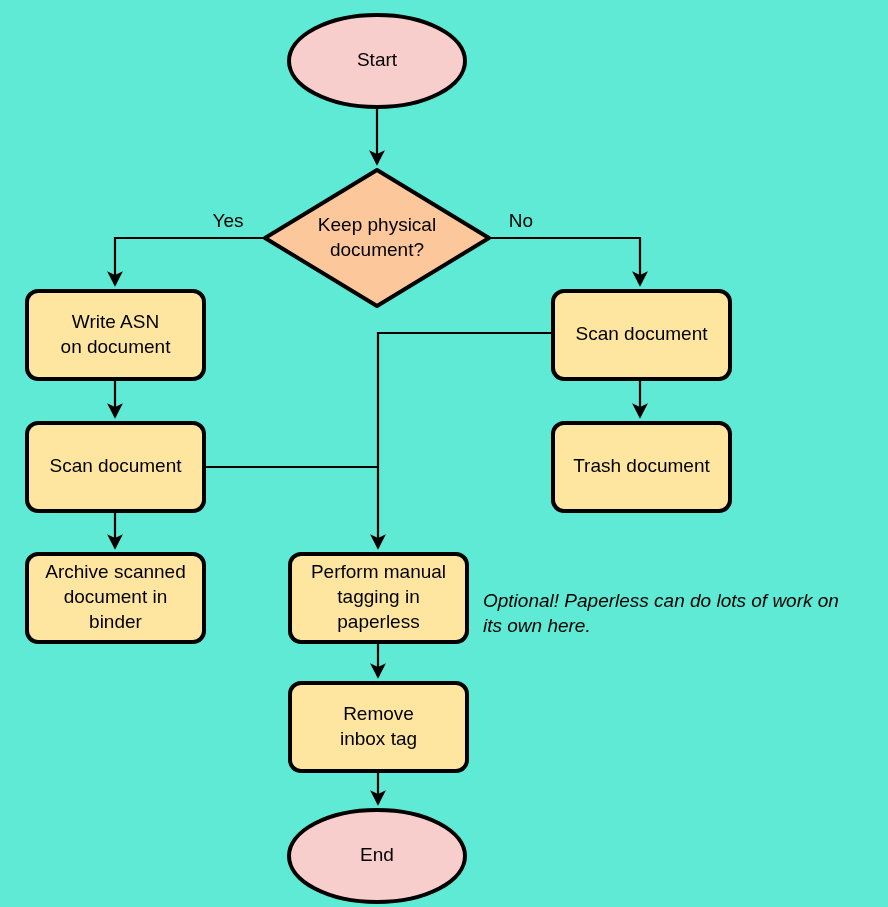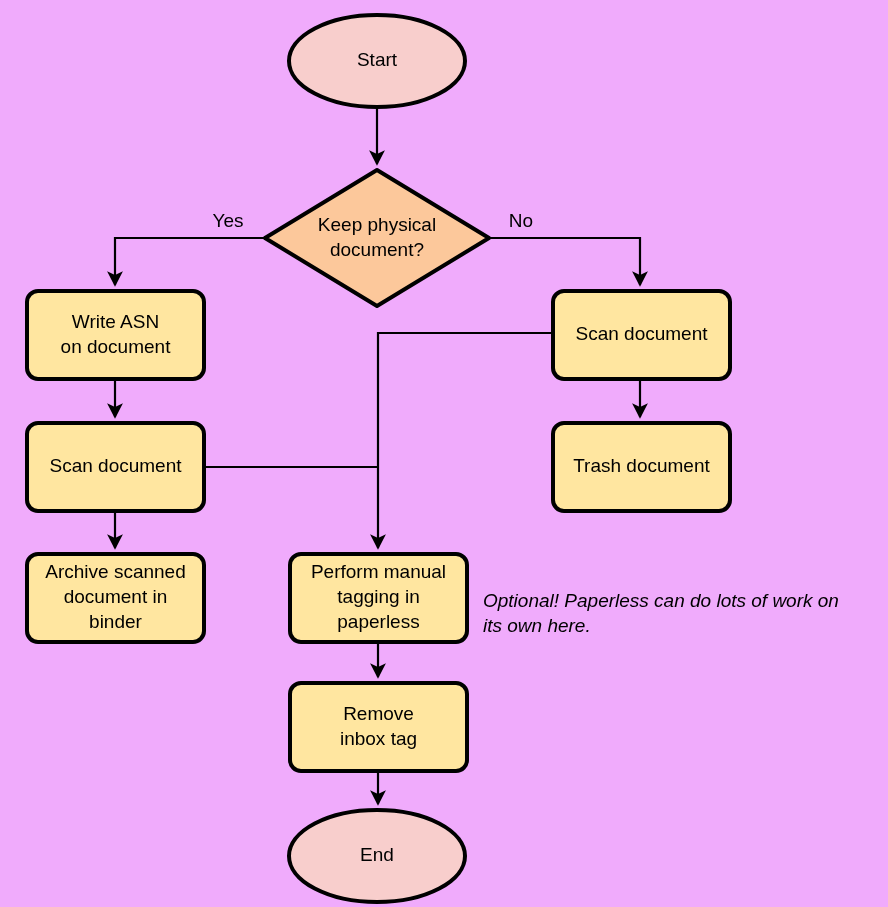--- a/index.html
+++ b/index.html
@@ -10,21 +10,21 @@
   body {
     width: 888px;
     height: 907px;
     font-family: "Liberation Sans", sans-serif;
     overflow: hidden;
   }
   #canvas-wrap {
     position: relative;
     width: 888px;
     height: 907px;
-    background: #f0abfc;
+    background: #5eead4;
   }
   svg#flowchart {
     display: block;
     width: 888px;
     height: 907px;
   }
   .node-label {
     font-family: "Liberation Sans", sans-serif;
     font-size: 19px;
     fill: #000000;

